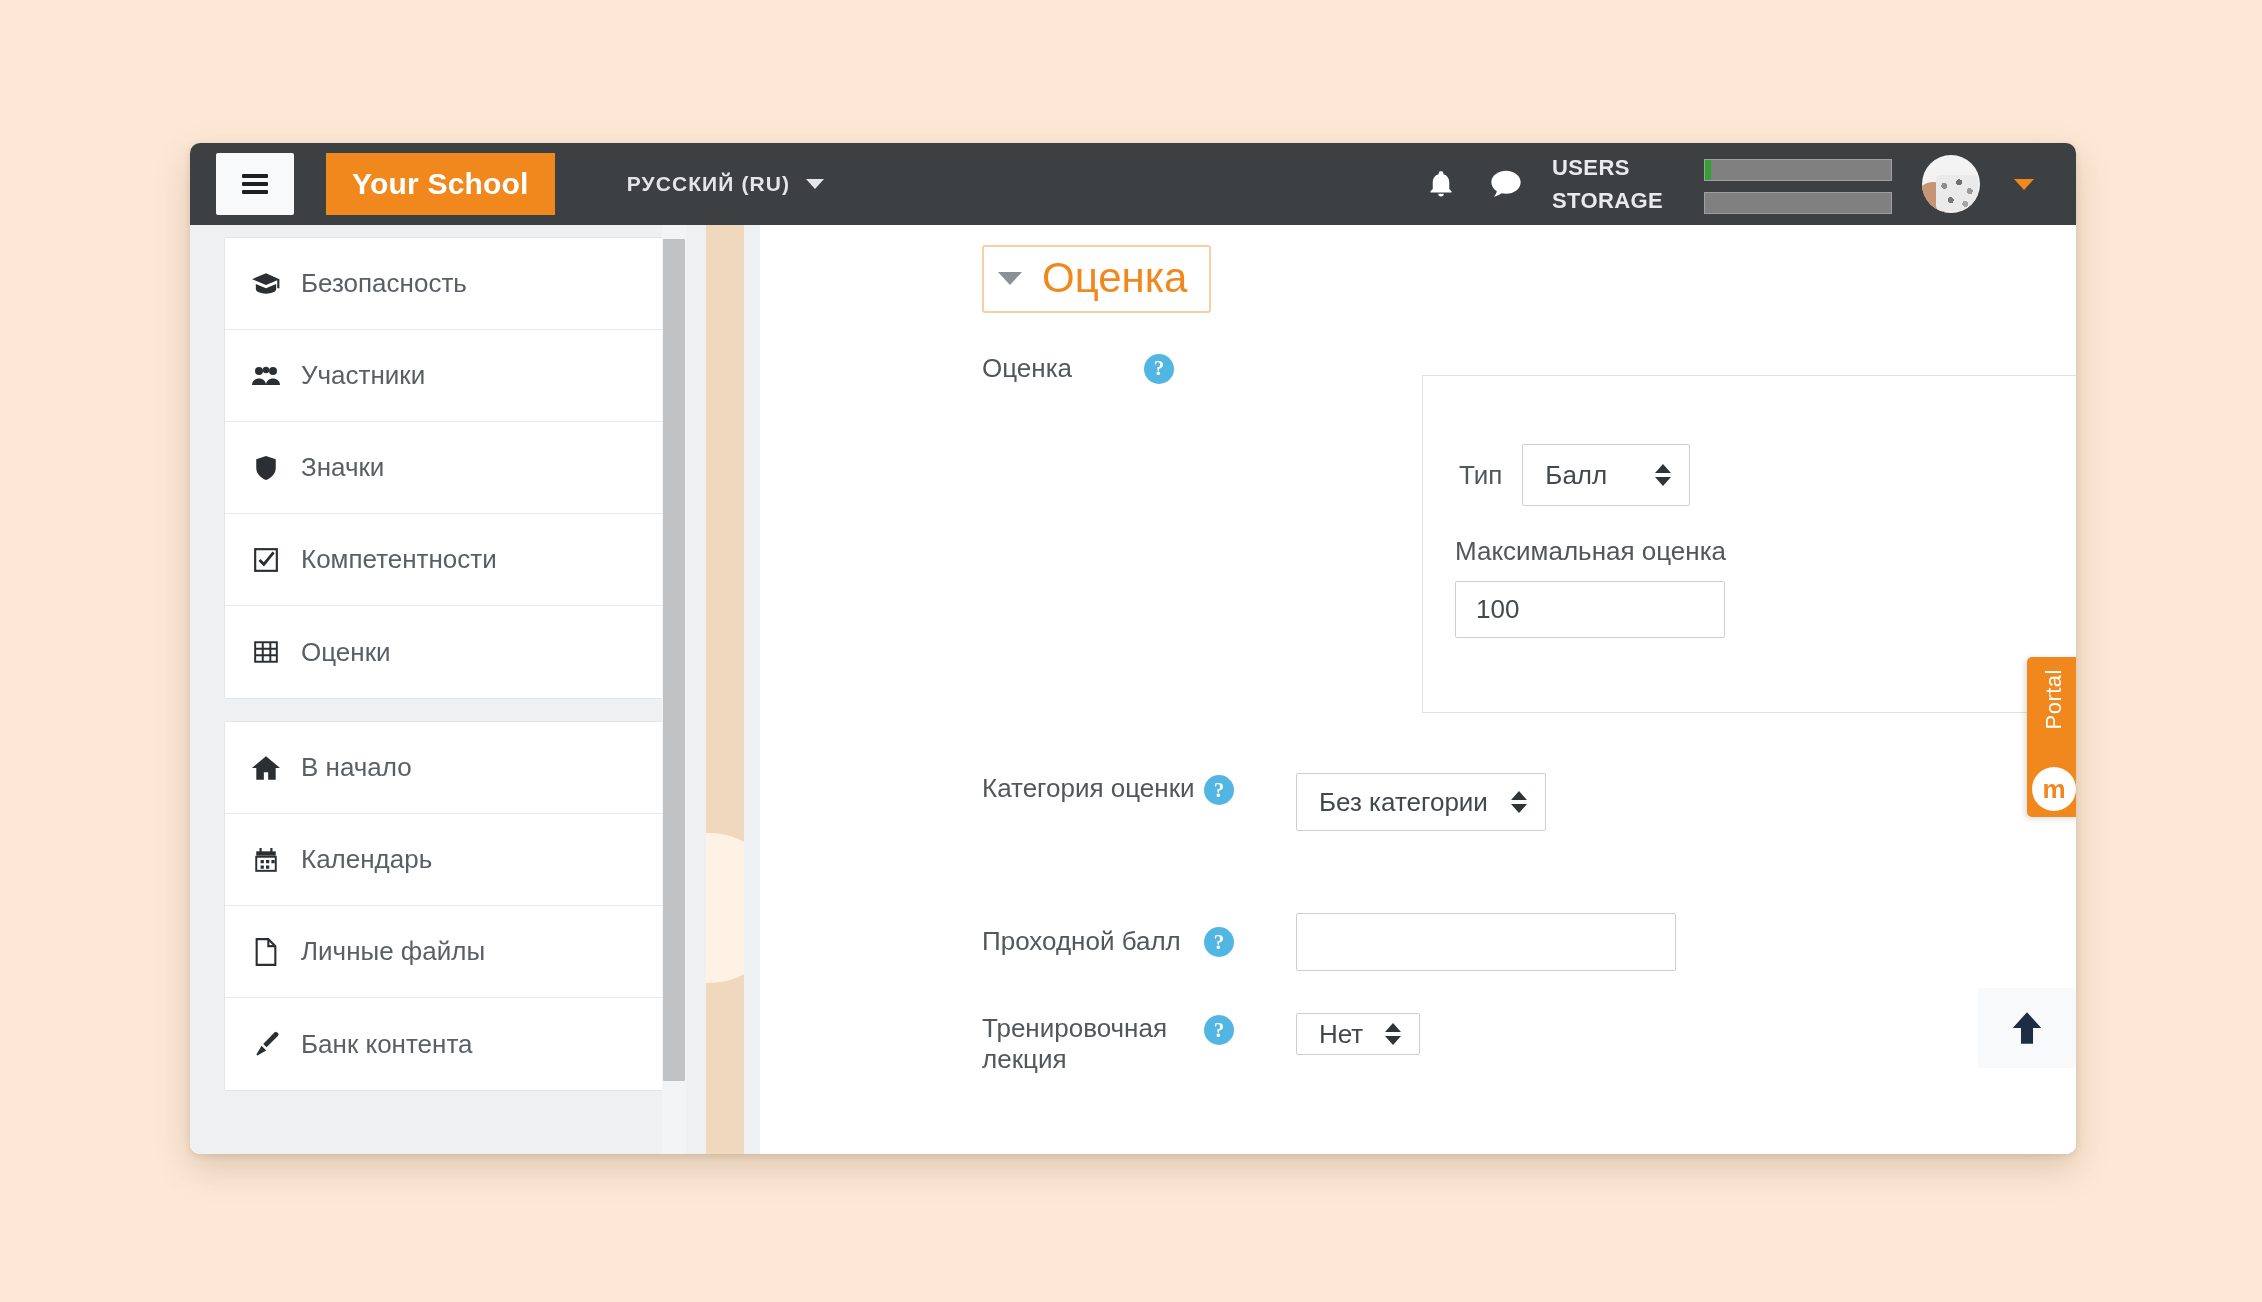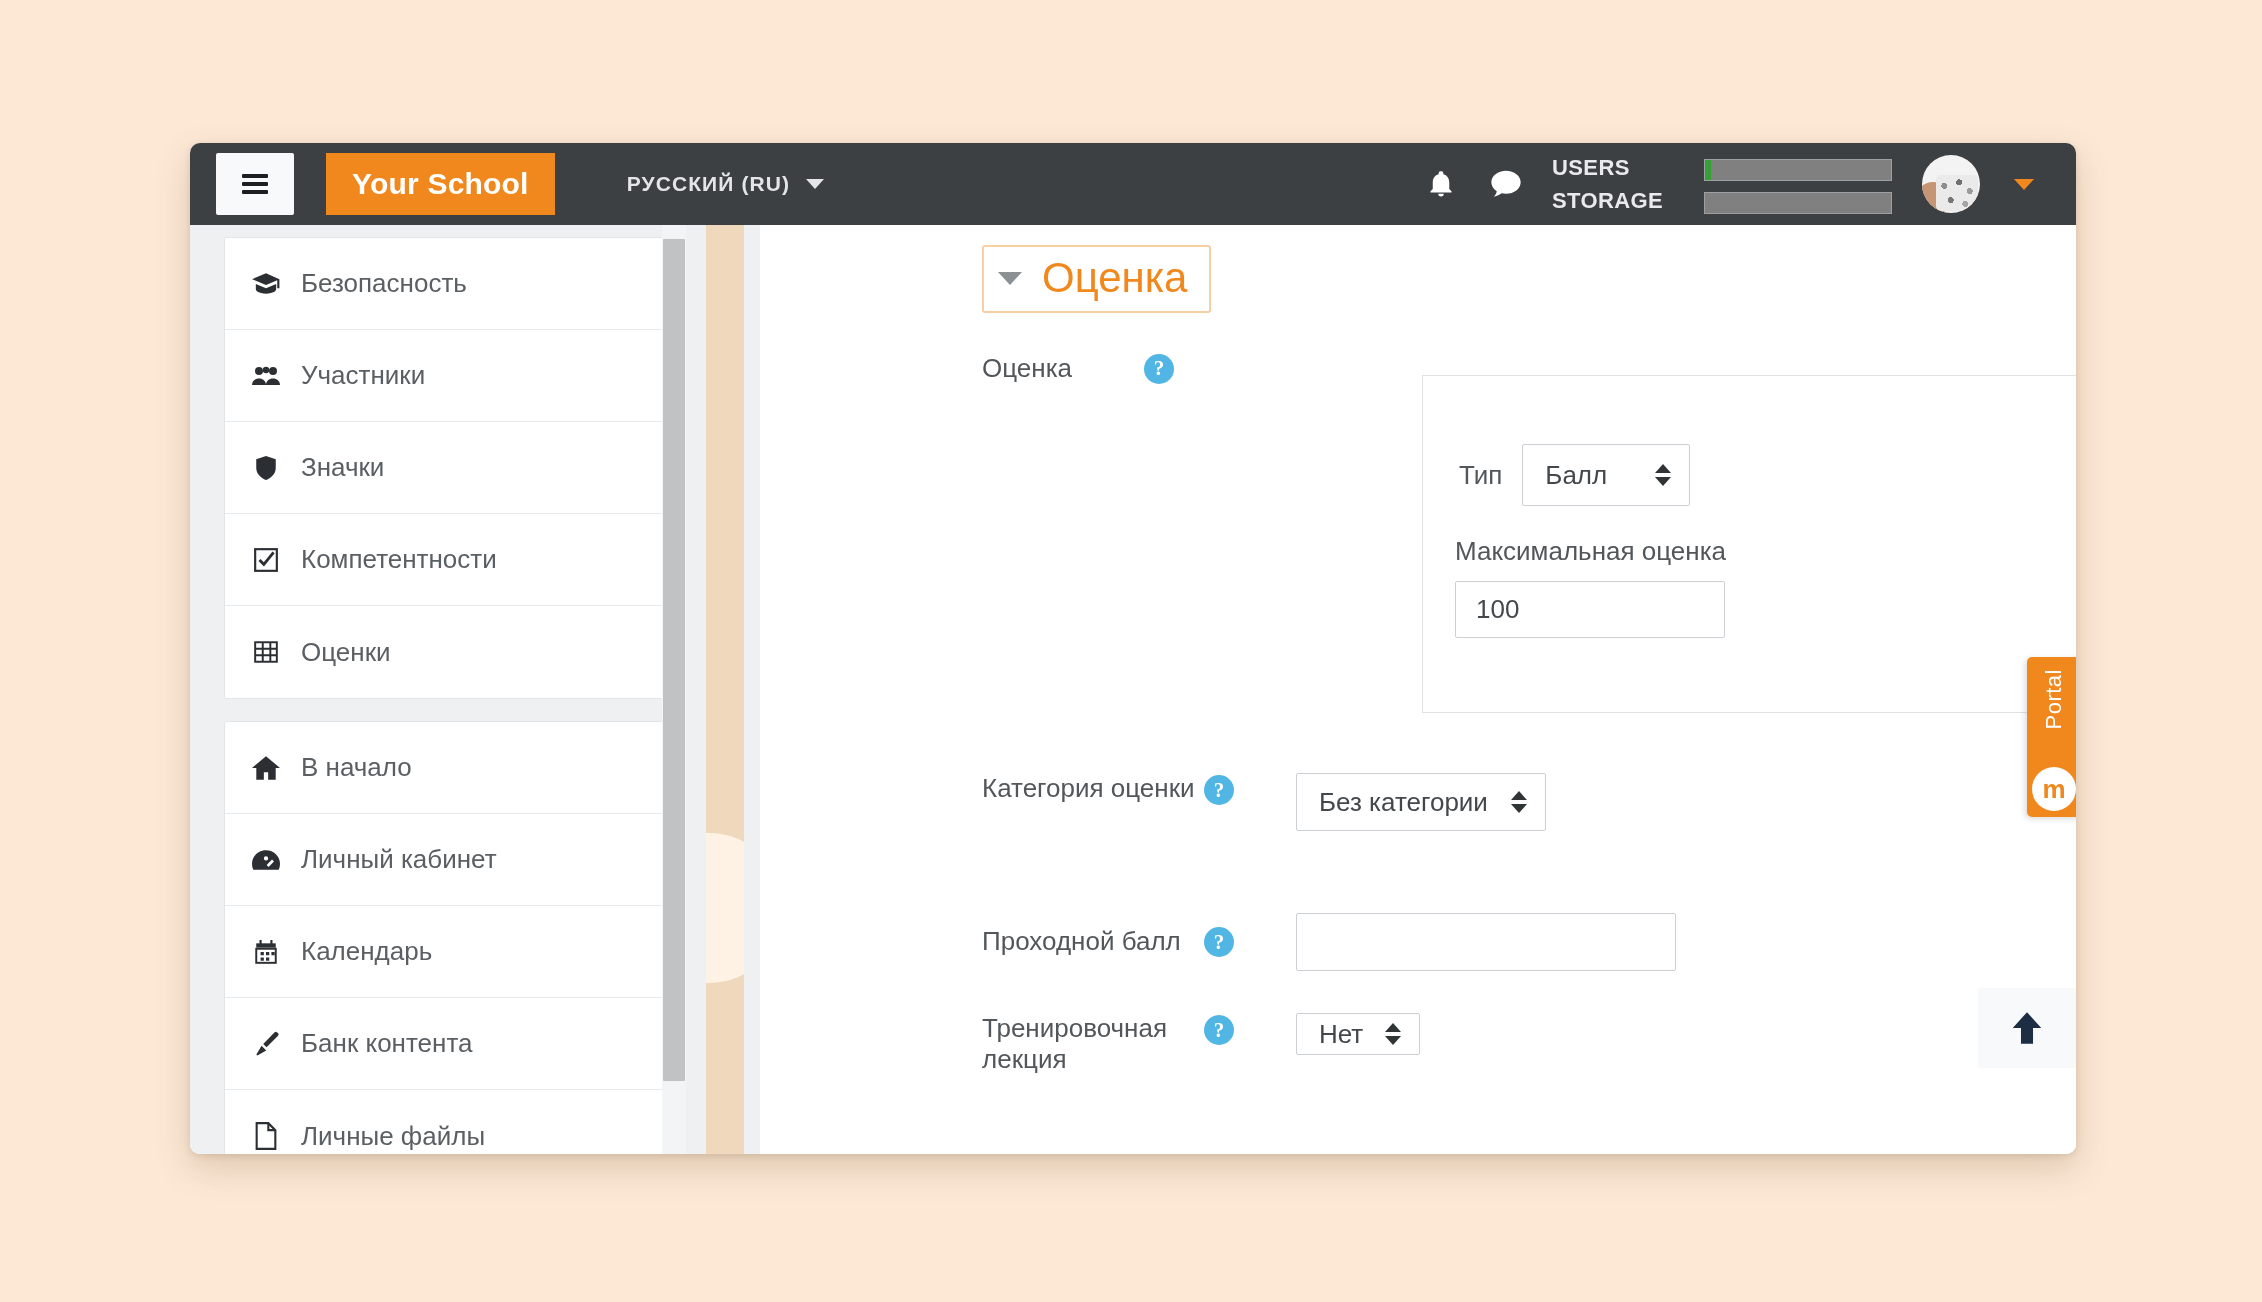--- a/index.html
+++ b/index.html
@@ -596,53 +596,45 @@
           <div class="nav-item">
             <span class="ico">
               <svg width="28" height="26" viewBox="0 0 26 24" fill="#2b2f33">
                   <path d="M13 1 0 12h4v11h7v-7h4v7h7V12h4z"></path>
                 </svg>
             </span>
             <span>В начало</span>
           </div>
           <div class="nav-item">
             <span class="ico">
-              <svg width="28" height="22" viewBox="0 0 26 18" fill="#2b2f33">
-                  <path d="M13 0C5.8 0 0 5.6 0 12.6c0 1.9.4 3.7 1.2 5.4h23.6c.8-1.7 1.2-3.5 1.2-5.4C26 5.6 20.2 0 13 0zm0 5.5a2 2 0 1 1 0 4 2 2 0 0 1 0-4zm5.6 3.1 1.8 1.8-5 5-1.8-1.8z"></path>
-                </svg>
-            </span>
-            <span>Личный кабинет</span>
-          </div>
-          <div class="nav-item">
-            <span class="ico">
               <svg width="26" height="26" viewBox="0 0 24 24" fill="#2b2f33">
                   <path d="M3 4h18v4H3z"></path>
                   <rect x="3" y="9" width="18" height="13" fill="none" stroke="#2b2f33" stroke-width="1.8"></rect>
                   <path d="M7 12h3v3H7zm5 0h3v3h-3zm5 0h3v3h-3zM7 17h3v3H7zm5 0h3v3h-3z"></path>
                   <path d="M6 1h2v4H6zm10 0h2v4h-2z"></path>
                 </svg>
             </span>
             <span>Календарь</span>
           </div>
           <div class="nav-item">
             <span class="ico">
-              <svg width="28" height="28" viewBox="0 0 24 24" fill="#2b2f33">
-                  <path d="M21.5 2.2a1.6 1.6 0 0 0-2.3 0L9.6 11.9l2.9 2.9 9.6-9.6a1.7 1.7 0 0 0-.6-3zM8.2 13.5 4 20.6c-.4.7.3 1.5 1 1.1l7.2-4.2z"></path>
-                </svg>
-            </span>
-            <span>Банк контента</span>
-          </div>
-          <div class="nav-item">
-            <span class="ico">
               <svg width="24" height="28" viewBox="0 0 20 24" fill="none" stroke="#2b2f33" stroke-width="1.8">
                   <path d="M2 1h10l6 6v16H2z"></path>
                   <path d="M12 1v6h6"></path>
                 </svg>
             </span>
             <span>Личные файлы</span>
+          </div>
+          <div class="nav-item">
+            <span class="ico">
+              <svg width="28" height="28" viewBox="0 0 24 24" fill="#2b2f33">
+                  <path d="M21.5 2.2a1.6 1.6 0 0 0-2.3 0L9.6 11.9l2.9 2.9 9.6-9.6a1.7 1.7 0 0 0-.6-3zM8.2 13.5 4 20.6c-.4.7.3 1.5 1 1.1l7.2-4.2z"></path>
+                </svg>
+            </span>
+            <span>Банк контента</span>
           </div>
         </div>
       </div>
 
       <div class="drawer-scrollbar">
         <div class="drawer-thumb"></div>
       </div>
 
       <div class="cream-strip">
         <span class="cream-blob"></span>

